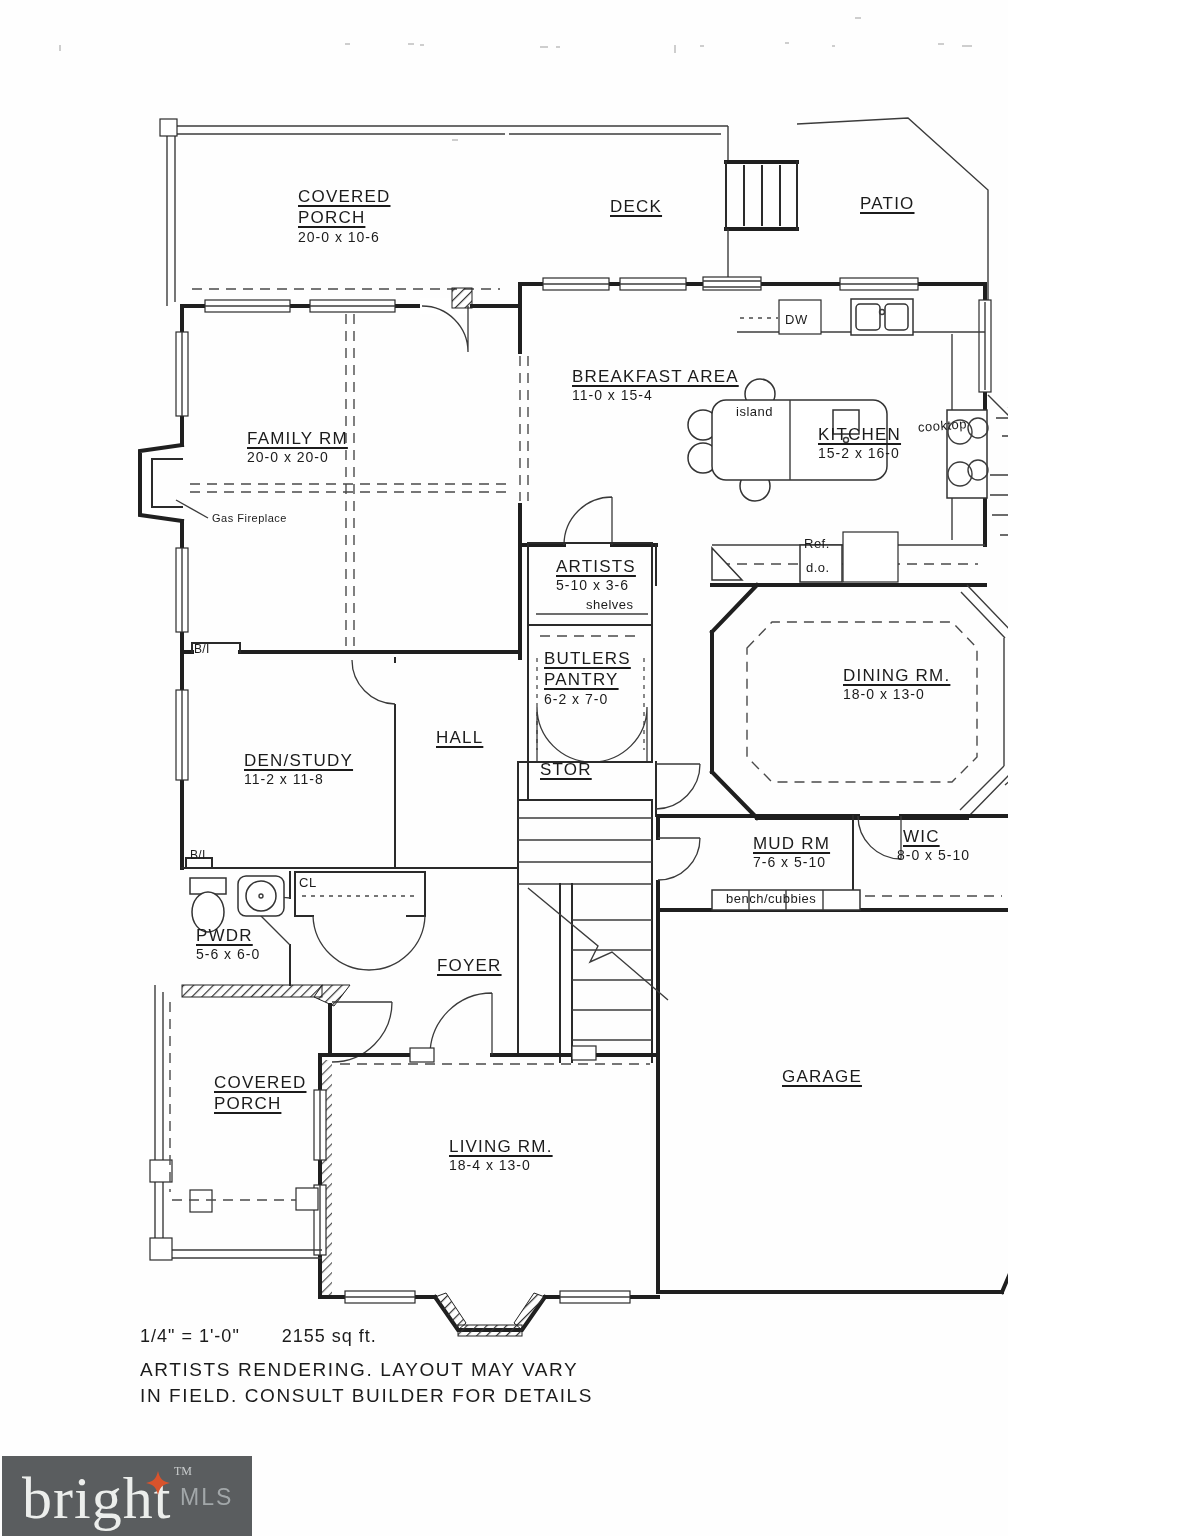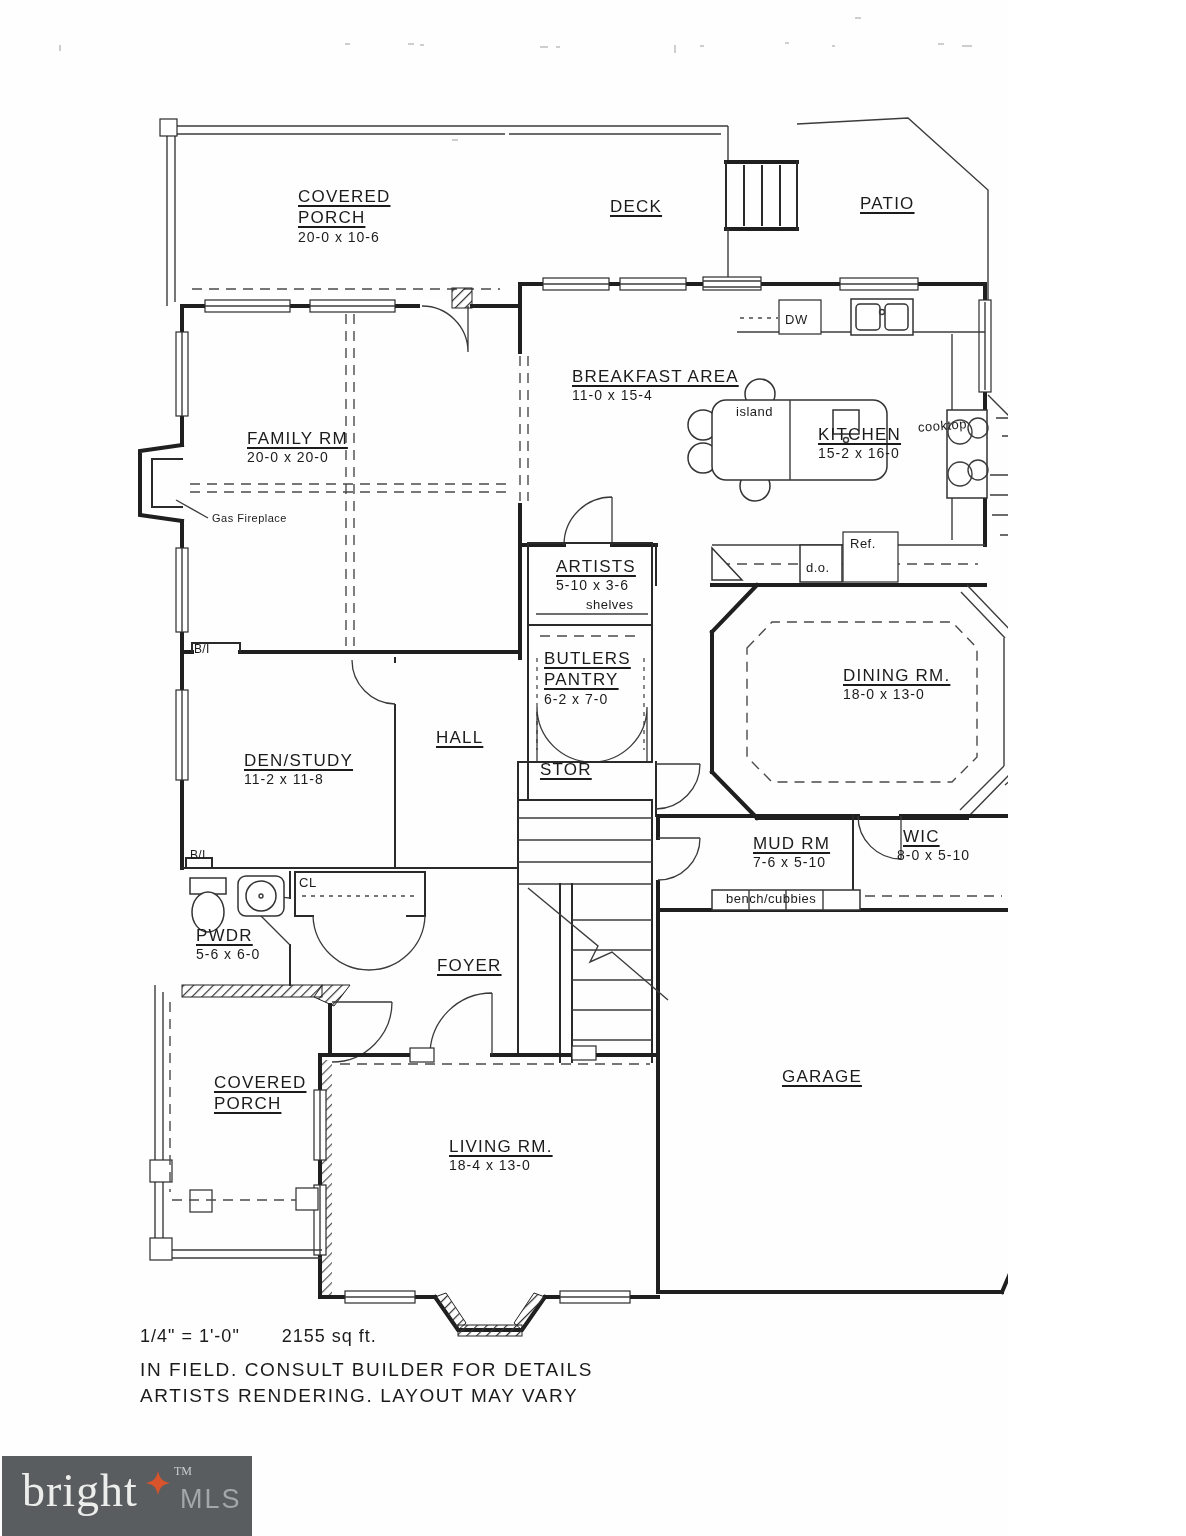--- a/index.html
+++ b/index.html
@@ -26,24 +26,24 @@
   
   .footer{position:absolute;left:140px;top:1322px;}
   .f-title{font-size:21px;letter-spacing:2px;text-decoration:underline;
            text-underline-offset:3px;text-decoration-thickness:1.6px;}
   .f-scale{font-size:18px;letter-spacing:1px;margin-top:4px;}
   .f-scale .area{margin-left:42px;}
   .f-disc{font-size:19px;letter-spacing:1.6px;margin-top:10px;line-height:1.35;}
   
   .logo{position:absolute;left:2px;top:1456px;width:250px;height:80px;background:#5a5d5f;}
   .logo-brand{position:absolute;left:20px;top:8px;font-family:"Liberation Serif",serif;
-              font-size:46px;color:#eceeec;letter-spacing:1px;}
+              font-size:60px;color:#eceeec;letter-spacing:1px;}
   .logo-star{position:absolute;left:143px;top:14px;width:26px;height:26px;}
   .logo-tm{position:absolute;left:172px;top:8px;font-size:12px;color:#c9cccd;font-family:Liberation Serif, serif;}
-  .logo-mls{position:absolute;left:178px;top:28px;font-size:27px;color:#a2a7a9;letter-spacing:2px;}
+  .logo-mls{position:absolute;left:178px;top:28px;font-size:23px;color:#a2a7a9;letter-spacing:2px;}
 </style>
 </head>
 <body>
 
 <div class="page">
 
 <svg width="1186" height="1536" viewBox="0 0 1186 1536">
   <defs>
     <pattern id="hatch" width="7" height="7" patternTransform="rotate(45)" patternUnits="userSpaceOnUse">
       <line x1="0" y1="0" x2="0" y2="7" stroke="#333" stroke-width="2.4"></line>
@@ -297,21 +297,21 @@
   </div>
 
   <div class="lbl sm" style="left:918px;top:418px;transform:rotate(-4deg)">
     <span>cooktop</span>
   </div>
 
   <div class="lbl sm" style="left:785px;top:312px">
     <span>DW</span>
   </div>
 
-  <div class="lbl sm" style="left:850px;top:536px">
+  <div class="lbl sm" style="left:804px;top:536px">
     <span>Ref.</span>
   </div>
 
   <div class="lbl sm" style="left:806px;top:560px">
     <span>d.o.</span>
   </div>
 
   <div class="lbl" style="left:247px;top:428px">
     <span class="rn">FAMILY RM</span>
     <span class="rd">20-0 x 20-0</span>
@@ -399,22 +399,22 @@
 
   <div class="lbl" style="left:782px;top:1066px">
     <span class="rn">GARAGE</span>
   </div>
 
   <div class="footer">
     <div class="f-scale">
       <span>1/4" = 1'-0"</span><span class="area">2155 sq ft.</span>
     </div>
     <div class="f-disc">
+      <div>ARTISTS RENDERING. LAYOUT MAY VARY</div>
       <div>IN FIELD. CONSULT BUILDER FOR DETAILS</div>
-      <div>ARTISTS RENDERING. LAYOUT MAY VARY</div>
     </div>
   </div>
 
   <div class="logo">
     <span class="logo-brand">bright</span>
     <svg class="logo-star" viewBox="-13 -13 26 26">
       <path d="M0,-12 C2,-4 4,-2 12,0 C4,2 2,4 0,12 C-2,4 -4,2 -12,0 C-4,-2 -2,-4 0,-12 Z" fill="#d9532c"></path>
     </svg>
     <span class="logo-tm">TM</span>
     <span class="logo-mls">MLS</span>

